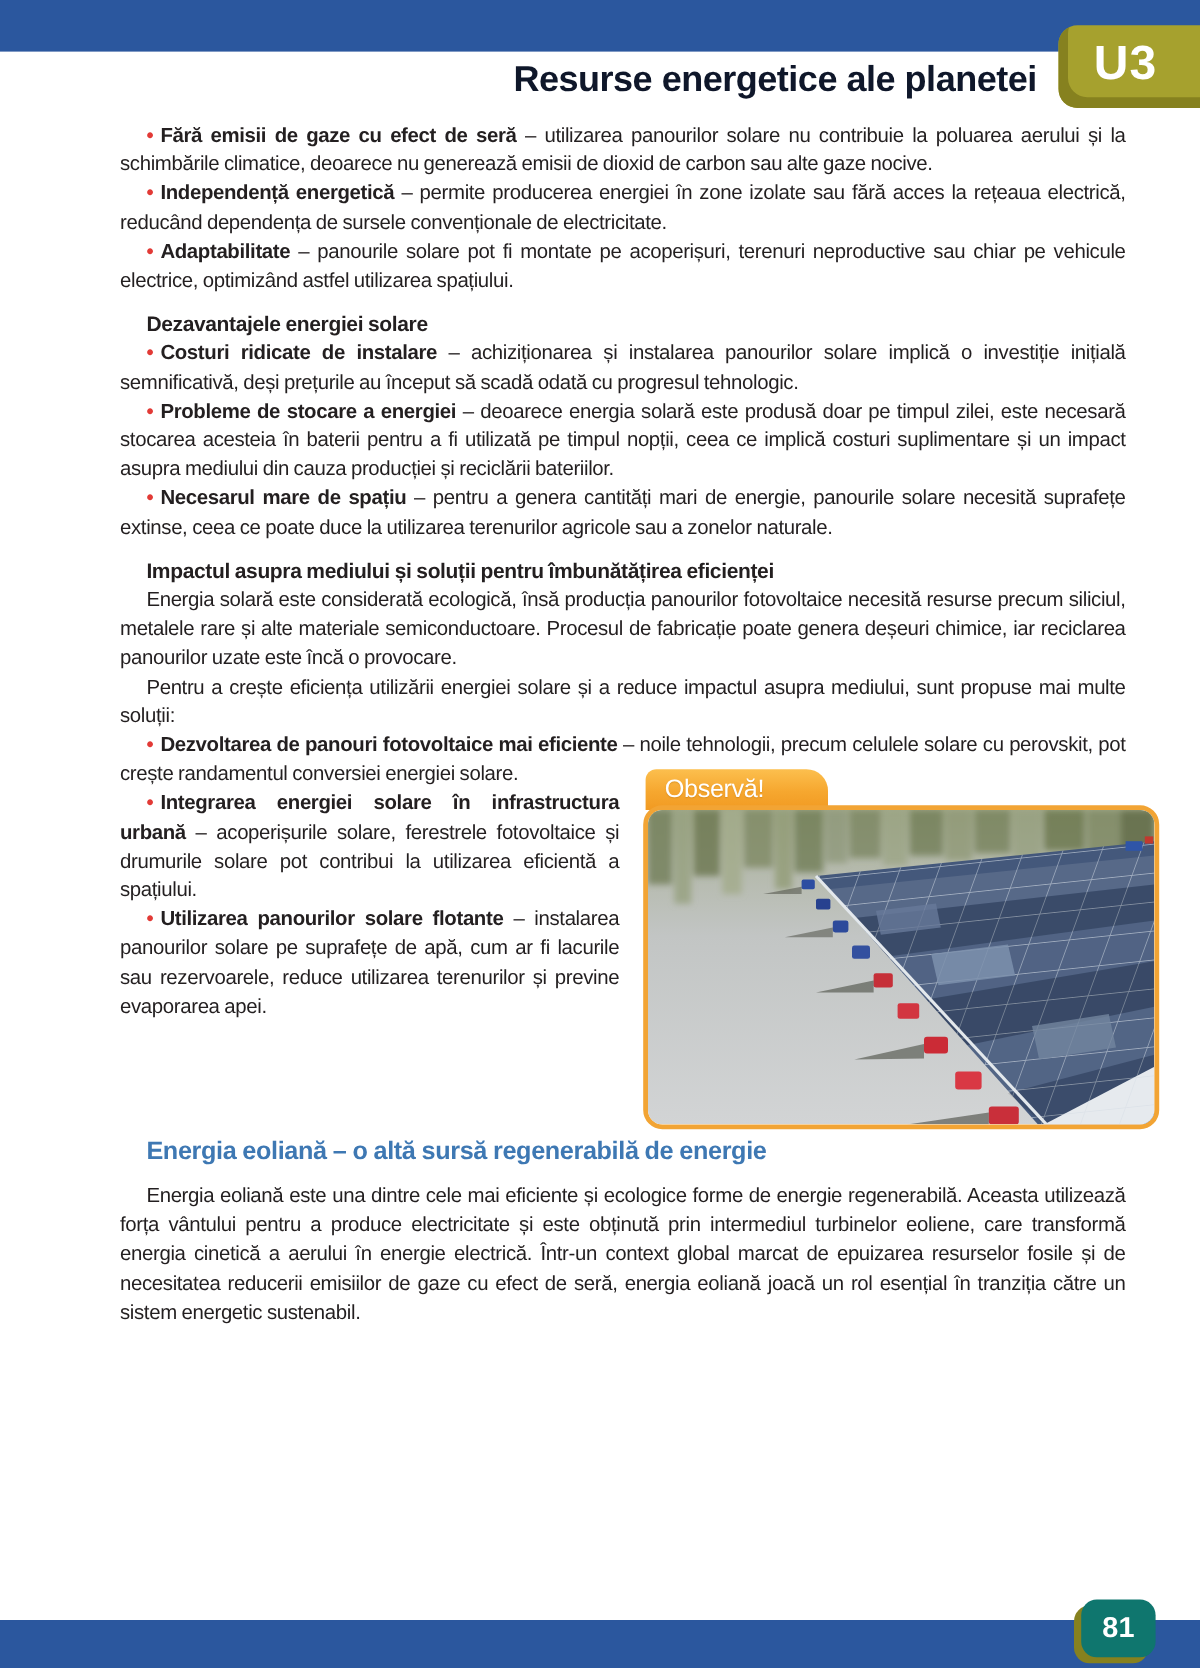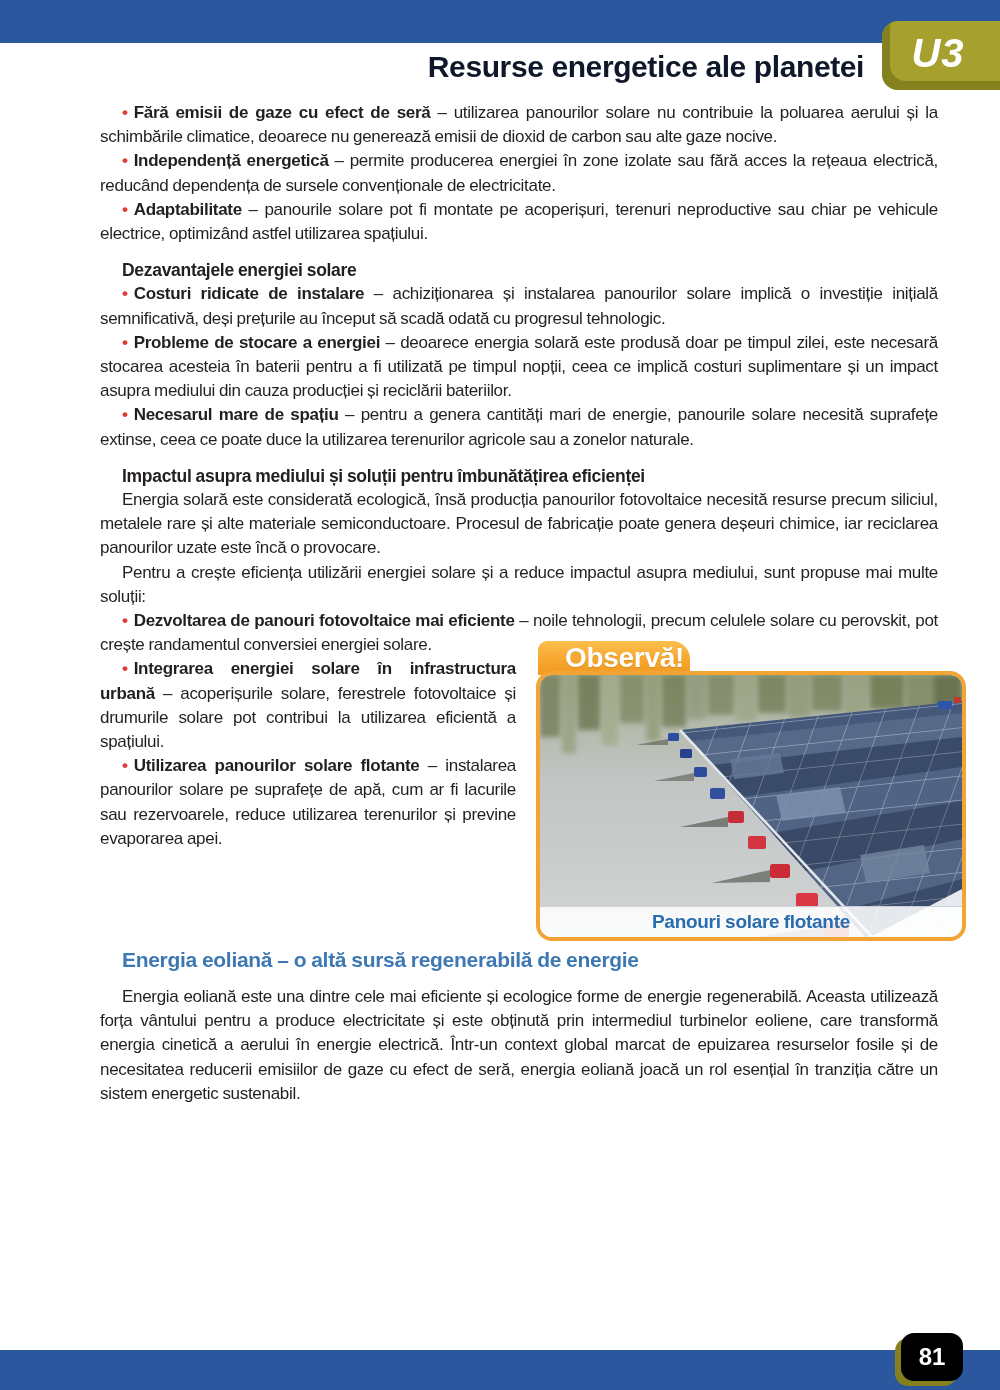--- a/index.html
+++ b/index.html
@@ -4,54 +4,54 @@
 <style>
   html,body{margin:0;padding:0;background:#e9e9e9;}
   .page{position:relative;width:1000px;height:1390px;margin:0 auto;background:#ffffff;overflow:hidden;
         font-family:"Liberation Sans","DejaVu Sans",sans-serif;color:#231f20;}
 
   
   .top-bar{position:absolute;left:0;top:0;width:1000px;height:43px;background:#2b579e;}
   .unit-badge{position:absolute;right:0;top:21px;width:118px;height:69px;background:#a6a12e;
               border-radius:16px 0 0 16px;box-shadow:inset 8px -9px 0 #86811f;
               display:flex;align-items:center;justify-content:center;}
-  .unit-badge span{color:#ffffff;font-size:40px;font-weight:700;letter-spacing:1px;margin-left:-6px;margin-top:-4px;font-style:italic;}
+  .unit-badge span{color:#ffffff;font-size:40px;font-weight:700;letter-spacing:1px;margin-left:-6px;margin-top:-4px;}
   .page-title{position:absolute;top:50px;right:136px;font-size:30px;font-weight:700;color:#0f172a;letter-spacing:-0.4px;}
 
   
   .content{position:absolute;left:100px;top:101px;width:838px;font-size:17px;line-height:24.2px;
            text-align:justify;letter-spacing:-0.3px;word-spacing:-0.5px;}
   .content p{margin:0;}
   p.b,p.ind{text-indent:22px;}
   .dot{color:#e23a36;font-weight:700;padding-right:6px;}
   h3.sec{margin:12px 0 0;font-size:17.5px;font-weight:700;line-height:24.2px;text-indent:22px;text-align:left;color:#231f20;}
   h2.blue{clear:both;margin:24px 0 0;font-size:21px;font-weight:700;line-height:26px;text-indent:22px;
           text-align:left;color:#3e78b3;letter-spacing:-0.3px;}
   .wind-p{margin-top:12px !important;}
 
   
   .obs-float{float:right;display:block;width:430px;height:332px;margin:0 -28px 6px 20px;position:relative;
              shape-outside:inset(32px 0 0 0);}
   .obs-inner{position:absolute;left:0;top:32px;right:0;bottom:0;display:block;}
   .obs-tab{position:absolute;display:flex;align-items:center;left:2px;top:0;width:152px;height:34px;
            background:linear-gradient(180deg,#fcbf4e 0%,#f6a72f 55%,#f19a22 100%);
-           border-radius:9px 18px 0 0;padding-left:27px;box-sizing:border-box;
-           color:#ffffff;font-size:28px;font-weight:700;letter-spacing:-0.3px;text-indent:0;
+           border-radius:9px 18px 0 0;padding-left:16px;box-sizing:border-box;
+           color:#ffffff;font-size:21px;font-weight:400;letter-spacing:-0.3px;text-indent:0;
            text-shadow:0 1px 1px rgba(170,100,0,0.35);}
   .obs-box{position:absolute;display:block;left:0;top:30px;right:0;bottom:0;background:#ffffff;
            border:4px solid #f2a434;border-radius:16px;box-sizing:border-box;overflow:hidden;}
   .obs-photo{position:absolute;display:block;left:0;top:0;right:0;bottom:0;border-radius:11px;overflow:hidden;}
   .obs-photo svg{display:block;width:100%;height:100%;}
   .obs-caption{position:absolute;display:flex;align-items:center;justify-content:center;left:0;right:0;bottom:0;height:30px;
                background:rgba(255,255,255,0.87);border-top:1px solid rgba(190,200,210,0.8);
                color:#2a6cb0;font-size:19px;font-weight:700;letter-spacing:-0.3px;text-indent:0;}
 
   
   .bottom-bar{position:absolute;left:0;bottom:0;width:1000px;height:40px;background:#2b579e;}
-  .page-num{position:absolute;right:37px;bottom:9px;width:62px;height:48px;background:#000000;
+  .page-num{position:absolute;right:37px;bottom:9px;width:62px;height:48px;background:#0f766e;
             border-radius:13px;box-shadow:-6px 5px 0 #86811f;display:flex;align-items:center;justify-content:center;}
   .page-num span{color:#ffffff;font-size:24px;font-weight:700;}
 </style>
 </head>
 <body>
 
 <div class="page">
 
   <div class="top-bar"></div>
   <div class="unit-badge">
@@ -149,21 +149,20 @@
         <polygon points="154,98 114,106 154,106" fill="#43463c" opacity="0.5"></polygon>
         <polygon points="188,142 140,152 188,152" fill="#3c3f35" opacity="0.55"></polygon>
         <polygon points="230,195 172,208 230,207" fill="#3c3f35" opacity="0.55"></polygon>
         <polygon points="284,252 216,262 284,262" fill="#383b31" opacity="0.55"></polygon>
       </g>
 
       <rect x="398" y="26" width="14" height="8" fill="#2f55a8"></rect>
       <rect x="414" y="22" width="7" height="6" fill="#c0392f"></rect>
     </svg>
               </span>
-              <span class="obs-caption">Panouri solare flotante</span>
             </span>
           </span>
         </span><span class="dot">•</span><b>Dezvoltarea de panouri fotovoltaice mai eficiente</b> <span>– noile tehnologii, precum celulele solare cu perovskit, pot crește randamentul conversiei energiei solare.</span></p>
 
     <p class="b"><span class="dot">•</span><b>Integrarea energiei solare în infrastructura urbană</b> <span>– acoperișurile solare, ferestrele fotovoltaice și drumurile solare pot contribui la utilizarea eficientă a spațiului.</span></p>
     <p class="b"><span class="dot">•</span><b>Utilizarea panourilor solare flotante</b> <span>– instalarea panourilor solare pe suprafețe de apă, cum ar fi lacurile sau rezervoarele, reduce utilizarea terenurilor și previne evaporarea apei.</span></p>
 
     <h2 class="blue">Energia eoliană – o altă sursă regenerabilă de energie</h2>
     <p class="ind wind-p">Energia eoliană este una dintre cele mai eficiente și ecologice forme de energie regenerabilă. Aceasta utilizează forța vântului pentru a produce electricitate și este obținută prin intermediul turbinelor eoliene, care transformă energia cinetică a aerului în energie electrică. Într-un context global marcat de epuizarea resurselor fosile și de necesitatea reducerii emisiilor de gaze cu efect de seră, energia eoliană joacă un rol esențial în tranziția către un sistem energetic sustenabil.</p>
 

